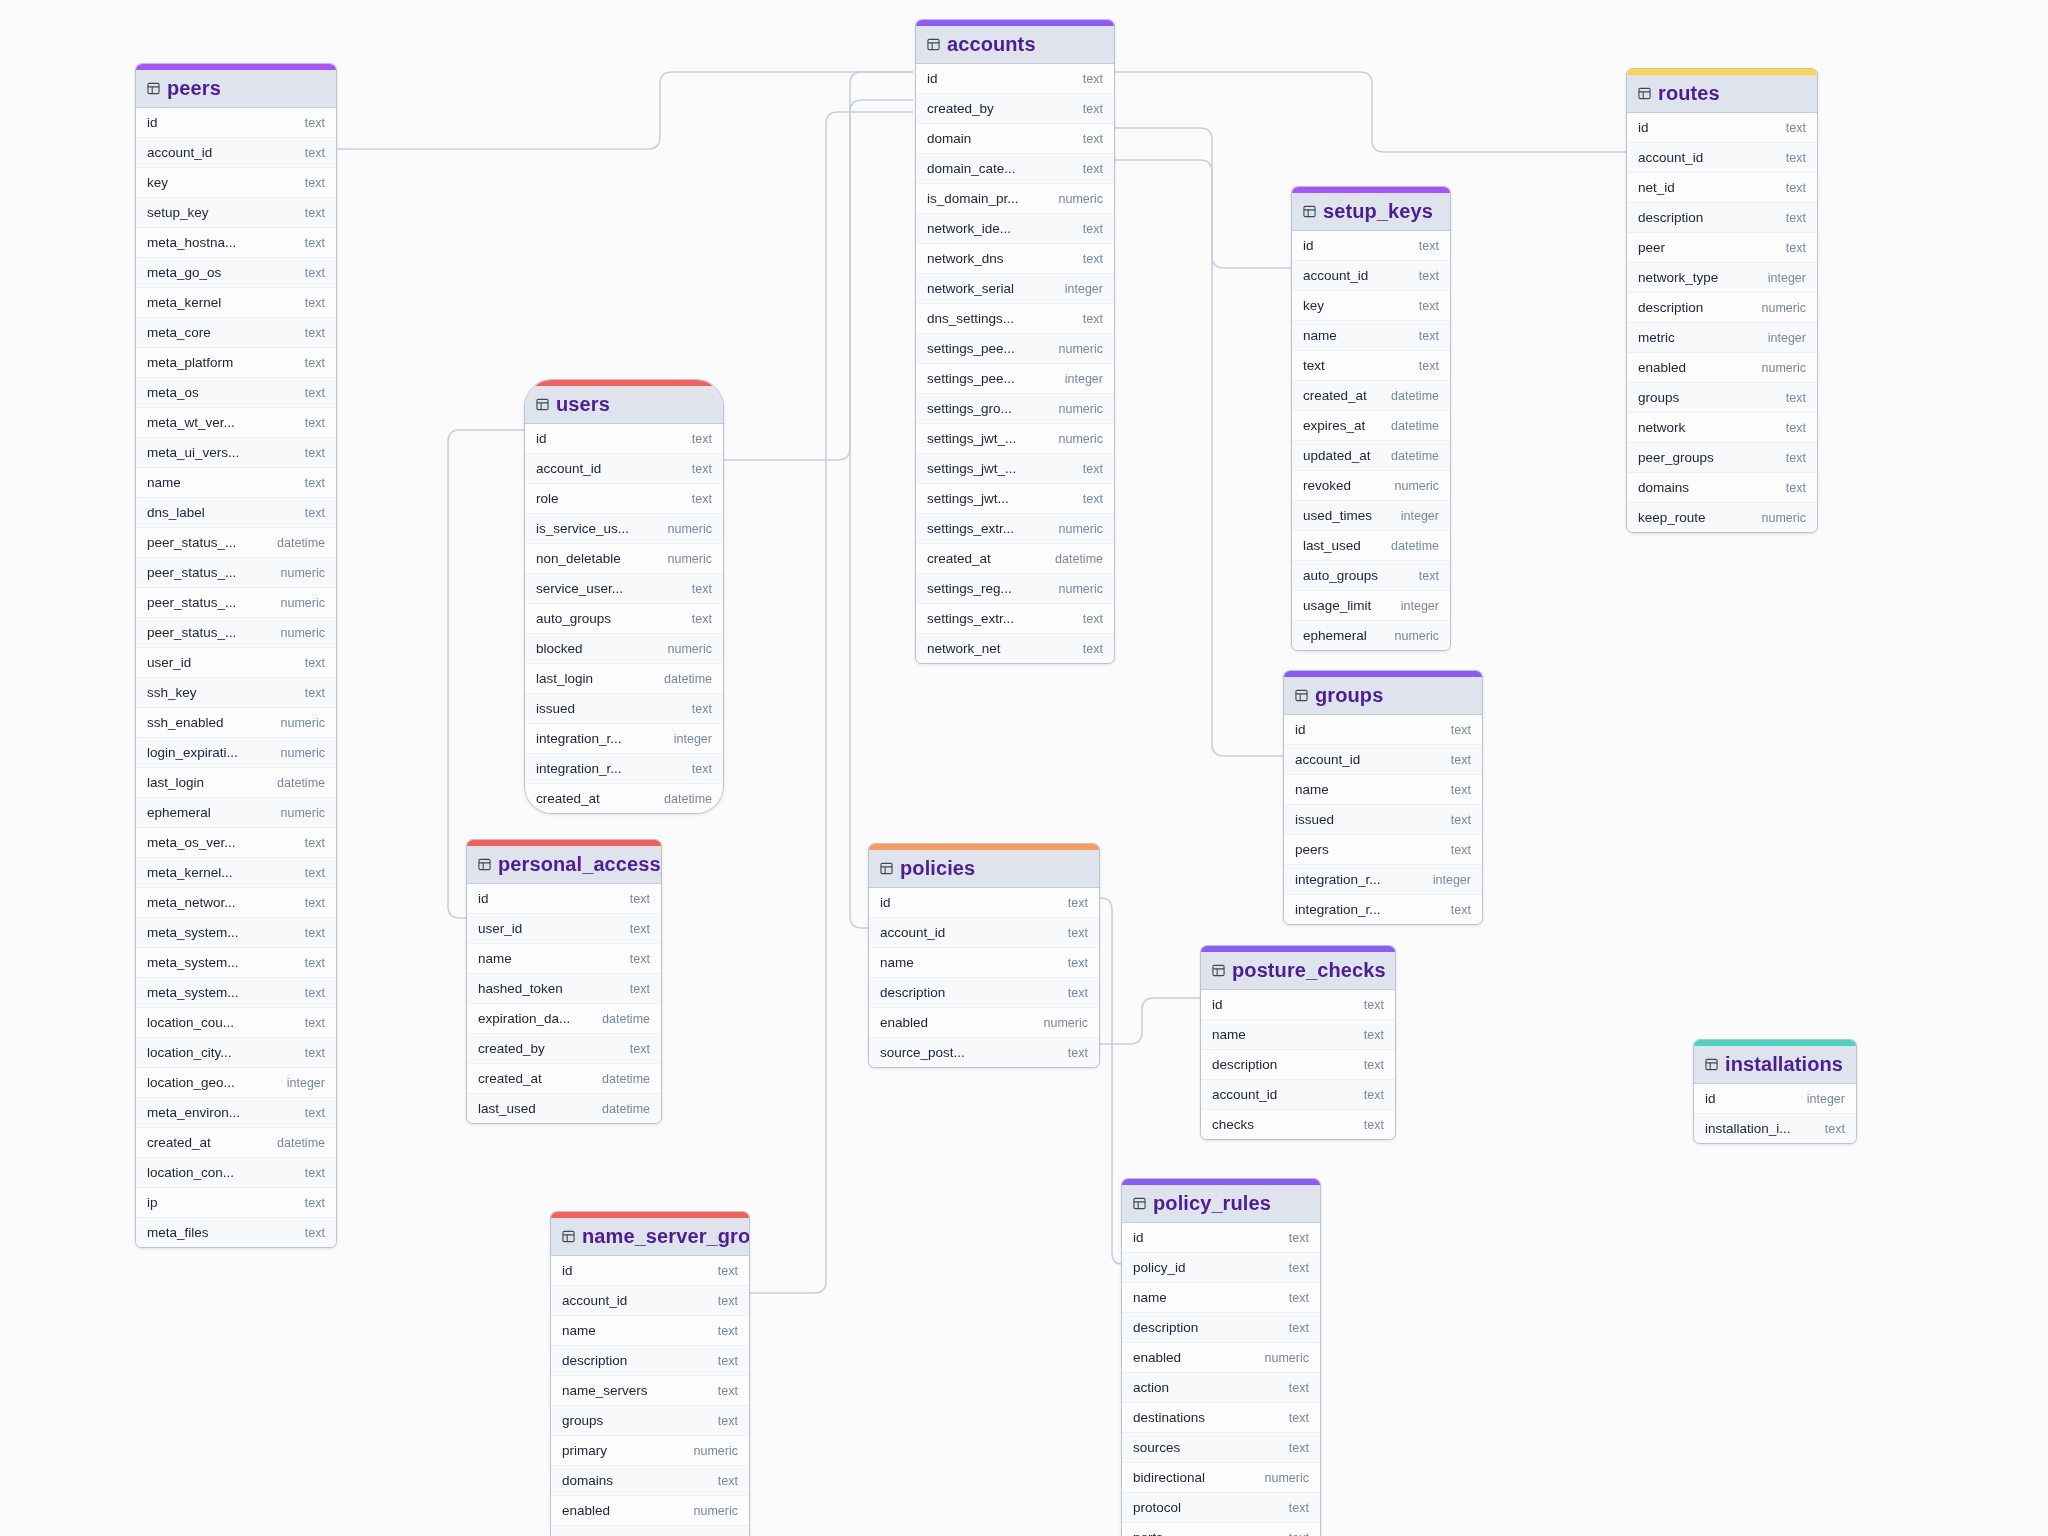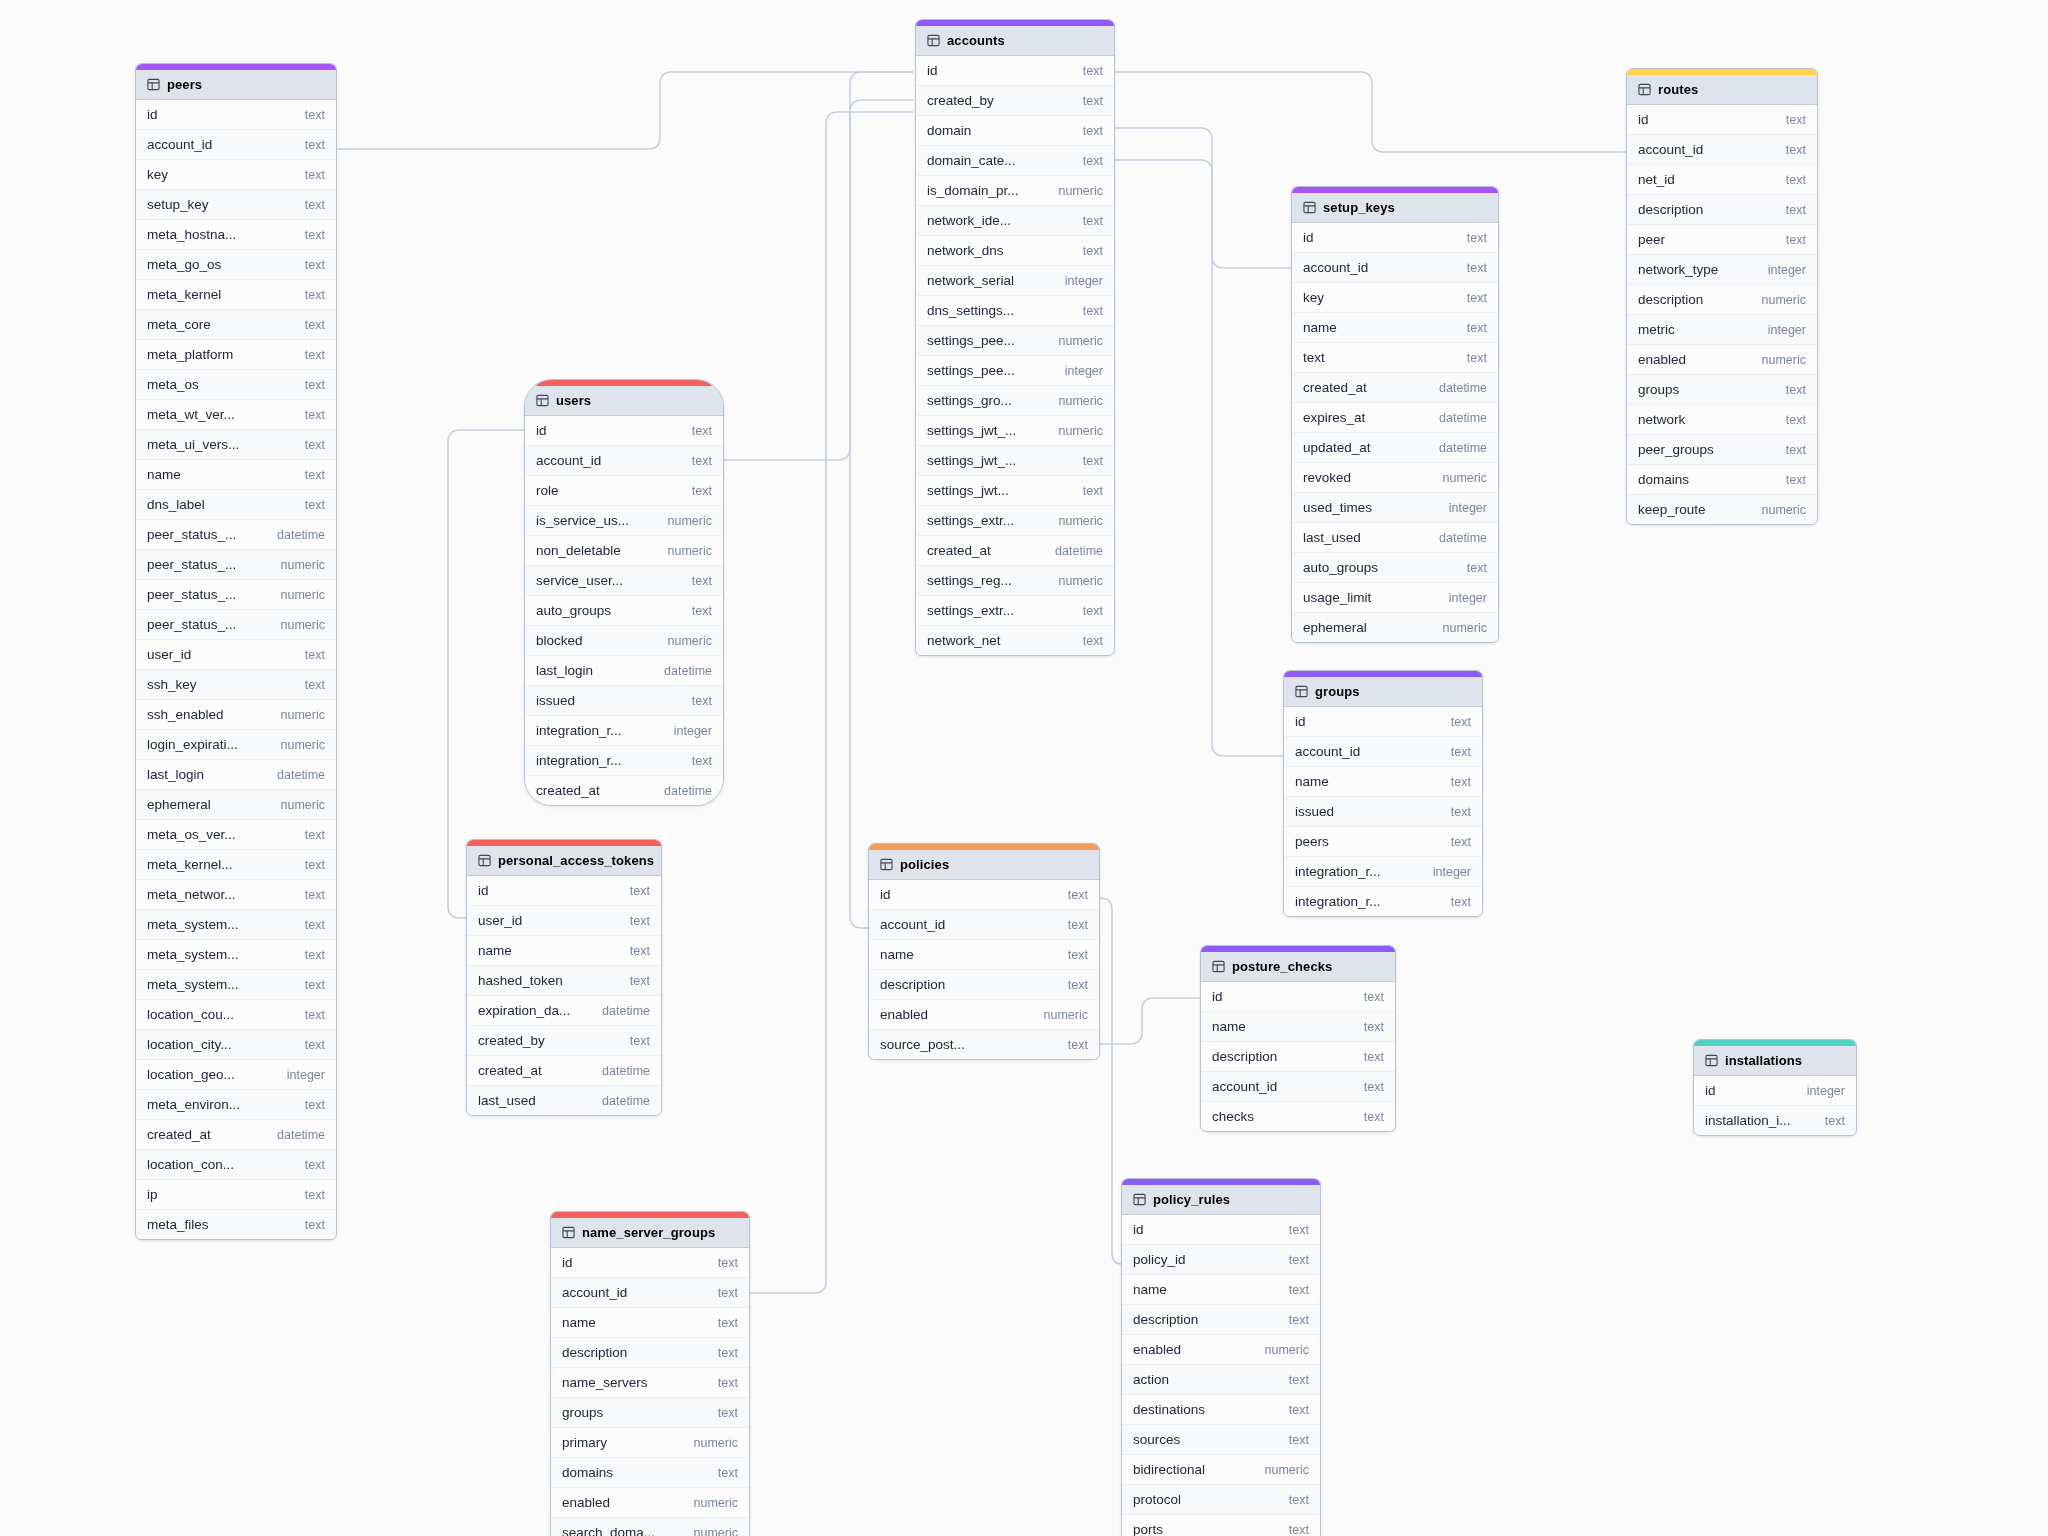--- a/index.html
+++ b/index.html
@@ -22,21 +22,21 @@
     box-sizing:border-box;
   }
   .accent{height:6px;width:100%;display:block;}
   .thead{
     display:flex;align-items:center;gap:7px;
     background:#dfe4ec;
     padding:7px 11px 7px 11px;
     border-bottom:1px solid #c3ccd9;
   }
   .thead .tname{
-    font-size:13px;font-weight:bold;color:#000000;letter-spacing:.1px;
+    font-size:20px;font-weight:bold;color:#4c1d95;letter-spacing:.1px;
     white-space:nowrap;
   }
   .tbl-icon{width:13px;height:13px;flex:0 0 13px;display:block;}
   .row{
     display:flex;align-items:center;justify-content:space-between;
     padding:0 11px;
     height:29px;
     border-bottom:1px solid #eef0f4;
     background:#fcfcfd;
   }
@@ -386,21 +386,21 @@
         </div>
         <div class="row">
           <span class="fname">settings_extr...</span>
           <span class="ftype">text</span>
         </div>
         <div class="row">
           <span class="fname">network_net</span>
           <span class="ftype">text</span>
         </div>
       </div>
-      <div class="tbl" style="left: 1291px; top: 186px; width: 208px;">
+      <div class="tbl" style="left: 1291px; top: 186px; width: 160px;">
         <span class="accent" style="background: rgb(168, 85, 247);"></span>
         <div class="thead">
           <svg viewBox="0 0 14 14" class="tbl-icon">
             <rect x="1" y="1.5" width="12" height="11" rx="1.5" fill="none" stroke="#3d4757" stroke-width="1.2"></rect>
             <line x1="1" y1="5.2" x2="13" y2="5.2" stroke="#3d4757" stroke-width="1.2"></line>
             <line x1="5.6" y1="5.2" x2="5.6" y2="12.5" stroke="#3d4757" stroke-width="1.2"></line>
           </svg>
           <span class="tname">setup_keys</span>
         </div>
         <div class="row">

